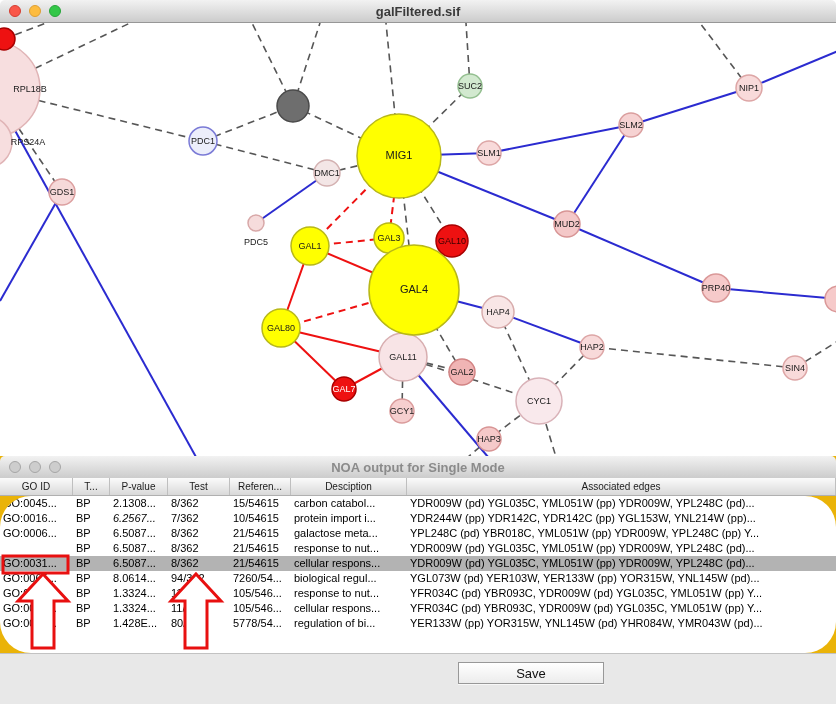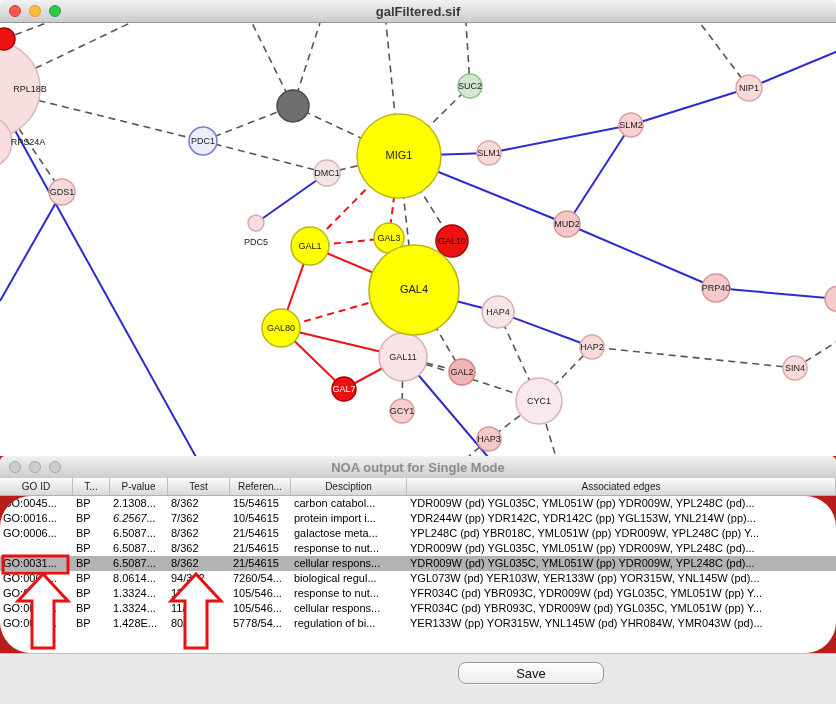--- a/index.html
+++ b/index.html
@@ -12,33 +12,33 @@
   .light{width:12px;height:12px;border-radius:50%;box-sizing:border-box;}
   .light.red{background:#f95749;border:1px solid #d43e32;}
   .light.yellow{background:#fdbc40;border:1px solid #de9f34;}
   .light.green{background:#33c748;border:1px solid #27a53a;}
   .light.gray{background:#cdcdcd;border:1px solid #a6a6a6;}
   .titletext{flex:1;text-align:center;font-size:13px;font-weight:bold;color:#3a3a3a;}
   .titletext.inactive{color:#8b8b8b;}
   #network-window{top:0;width:836px;height:456px;background:#fff;}
   #network-svg{display:block;background:#fff;}
   svg text{font-family:"Liberation Sans",sans-serif;}
-  #noa-window{top:456px;width:836px;height:248px;background:#b91c1c;}
+  #noa-window{top:456px;width:836px;height:248px;background:#eab308;}
   .thead{position:absolute;top:22px;left:0;width:836px;height:18px;display:flex;
          background:linear-gradient(#fbfbfb,#d9d9d9);border-bottom:1px solid #b0b0b0;box-sizing:border-box;}
   .th{font-size:10px;color:#1c1c1c;display:flex;align-items:center;justify-content:center;
       border-right:1px solid #bfbfbf;box-sizing:border-box;white-space:nowrap;overflow:hidden;}
   .tbody{position:absolute;top:40px;left:0;width:836px;height:157px;background:#ffffff;overflow:hidden;border-radius:31px;}
   .tr{display:flex;height:15px;}
   .tr.selected{background:var(--sel,#b3b3b3);}
   .td{font-size:11px;line-height:15px;padding-left:3px;box-sizing:border-box;
       white-space:nowrap;overflow:hidden;color:#000;}
   .button-bar{position:absolute;top:197px;left:0;width:836px;height:51px;background:#e8e8e8;
               border-top:1px solid #c2c2c2;box-sizing:border-box;}
-  .mac-btn{position:absolute;top:8px;height:22px;border:1px solid #989898;border-radius:8px;
+  .mac-btn{position:absolute;top:8px;height:22px;border:1px solid #989898;border-radius:0;
            background:linear-gradient(#ffffff,#ececec);font-size:13px;color:#111;
            font-family:"Liberation Sans",sans-serif;box-shadow:0 1px 0 rgba(255,255,255,.7);}
   #save-btn{left:458px;width:146px;}
   #cancel-btn{left:677px;width:148px;margin-top:47px;}
   .annotations{position:absolute;top:0;left:0;pointer-events:none;z-index:20;}
   .annot{stroke:#e81010;}
 </style>
 </head>
 <body>
 

